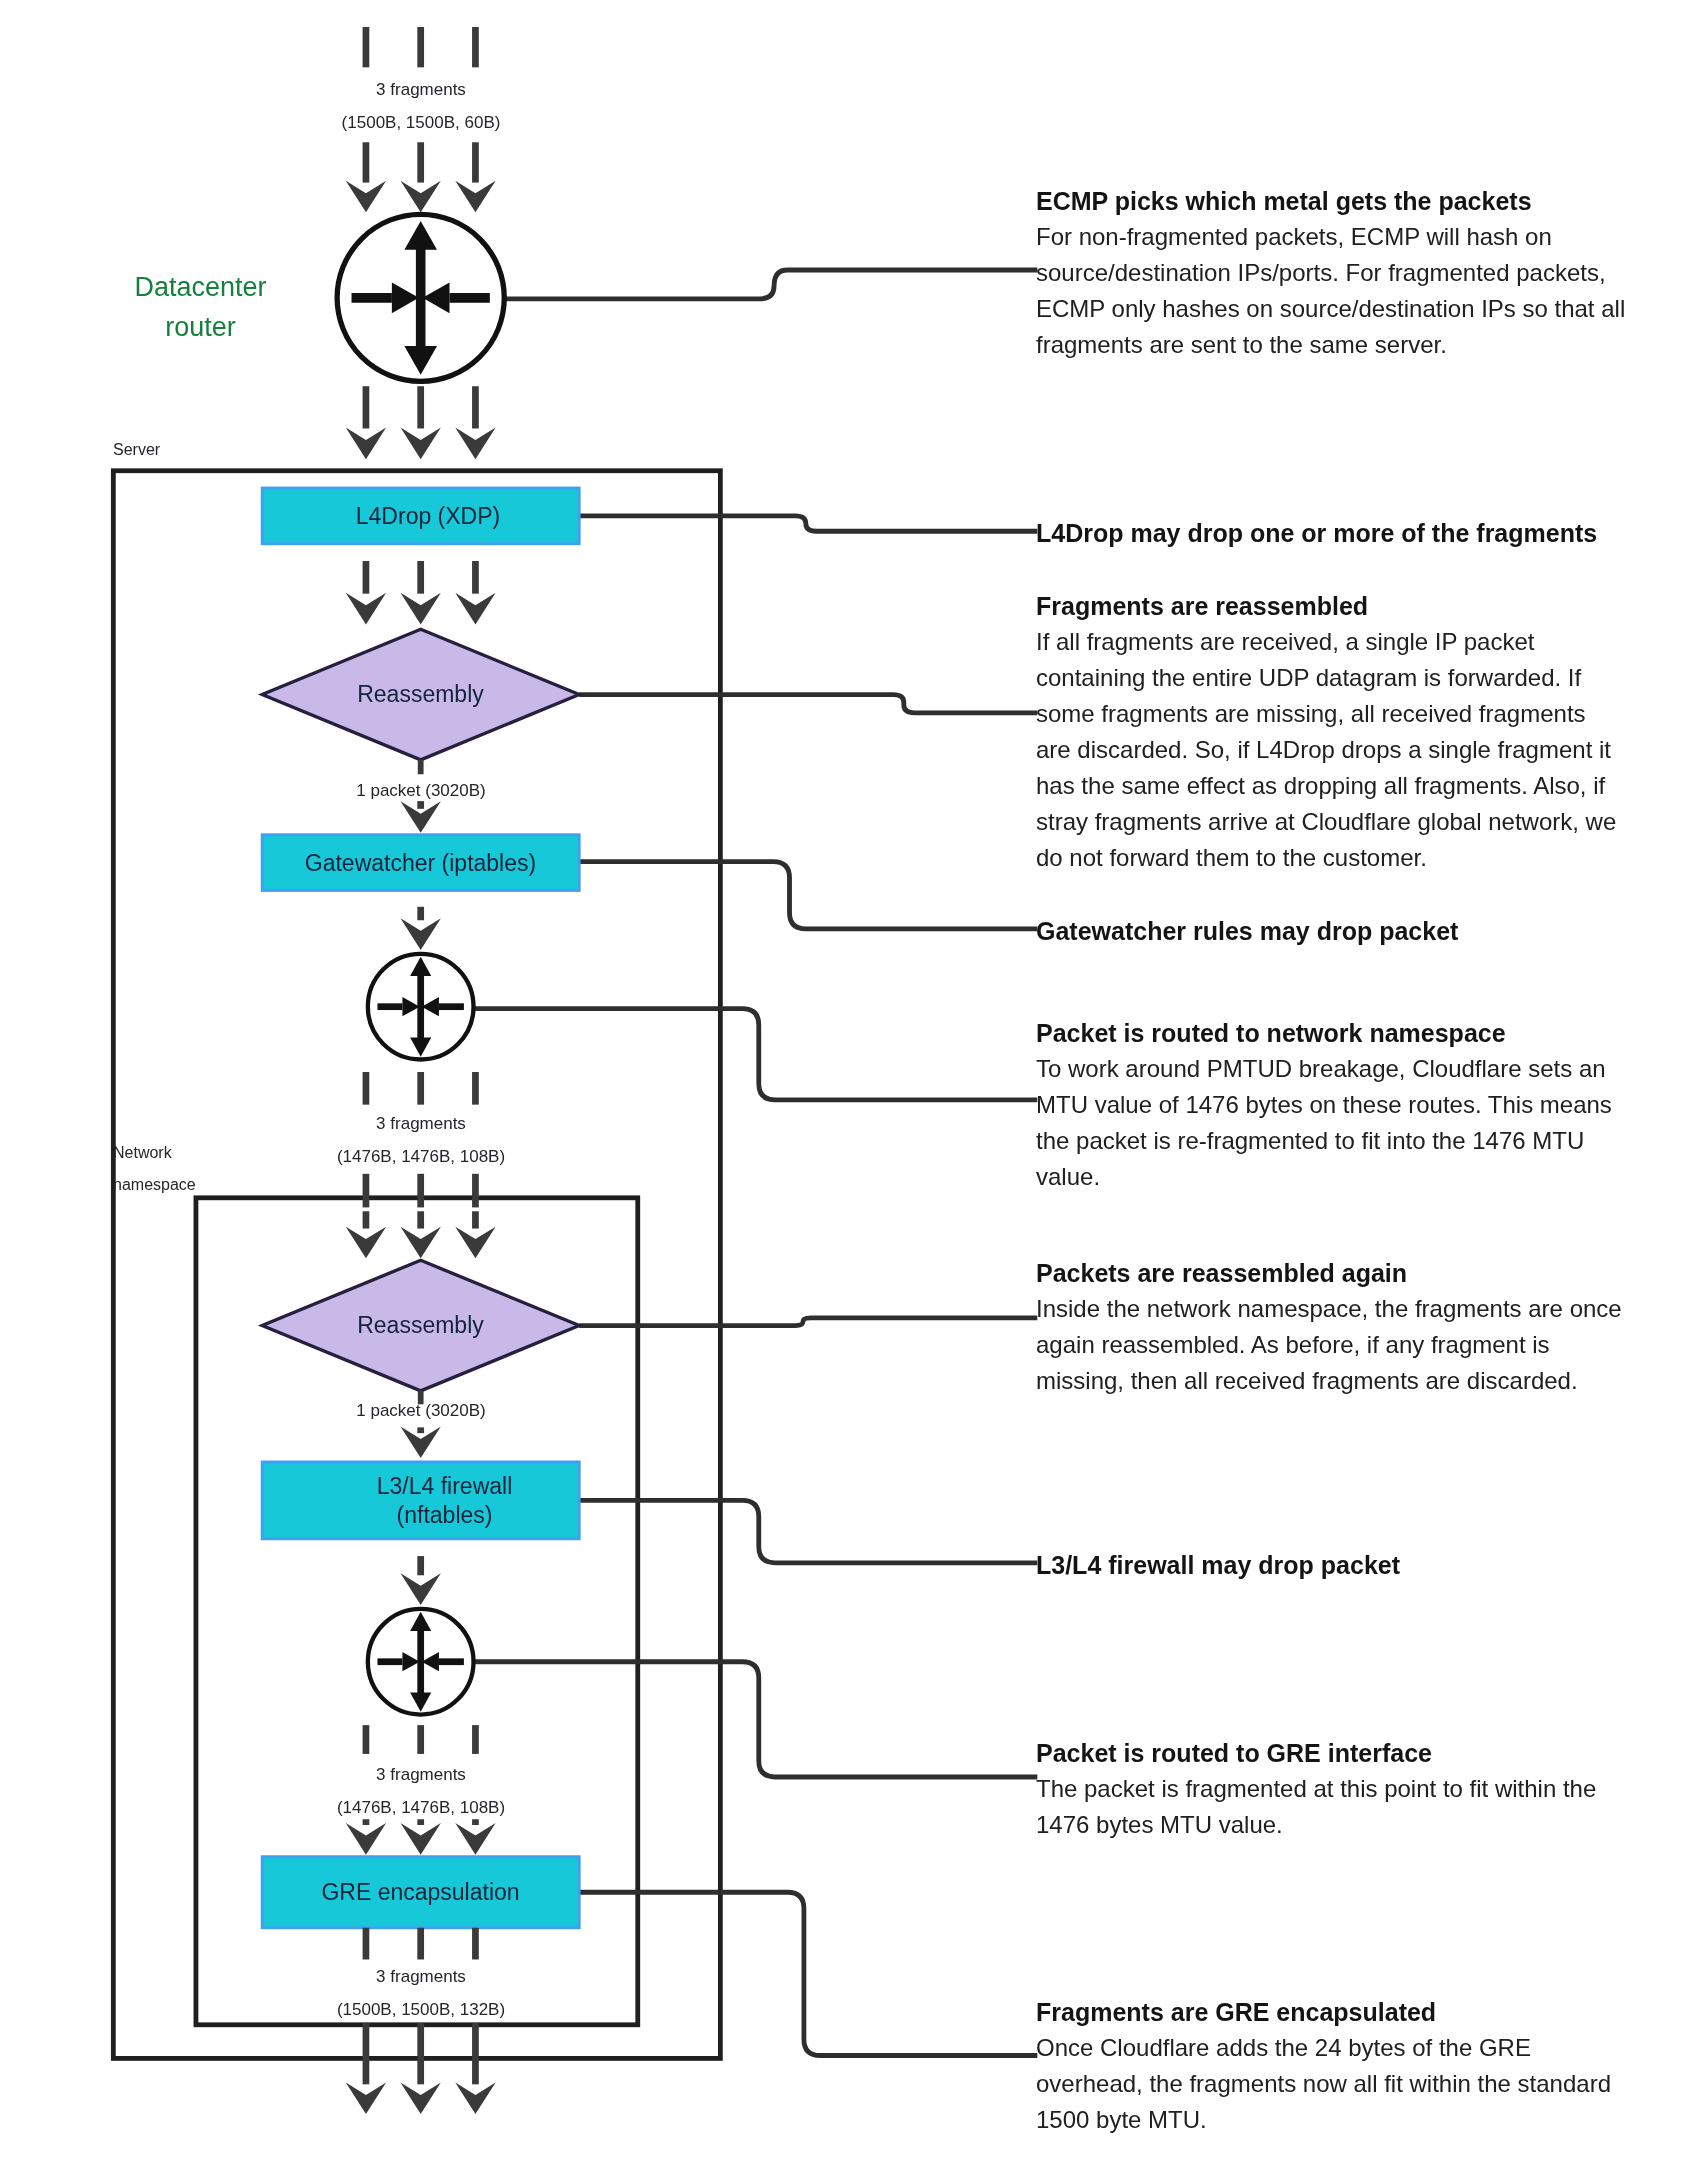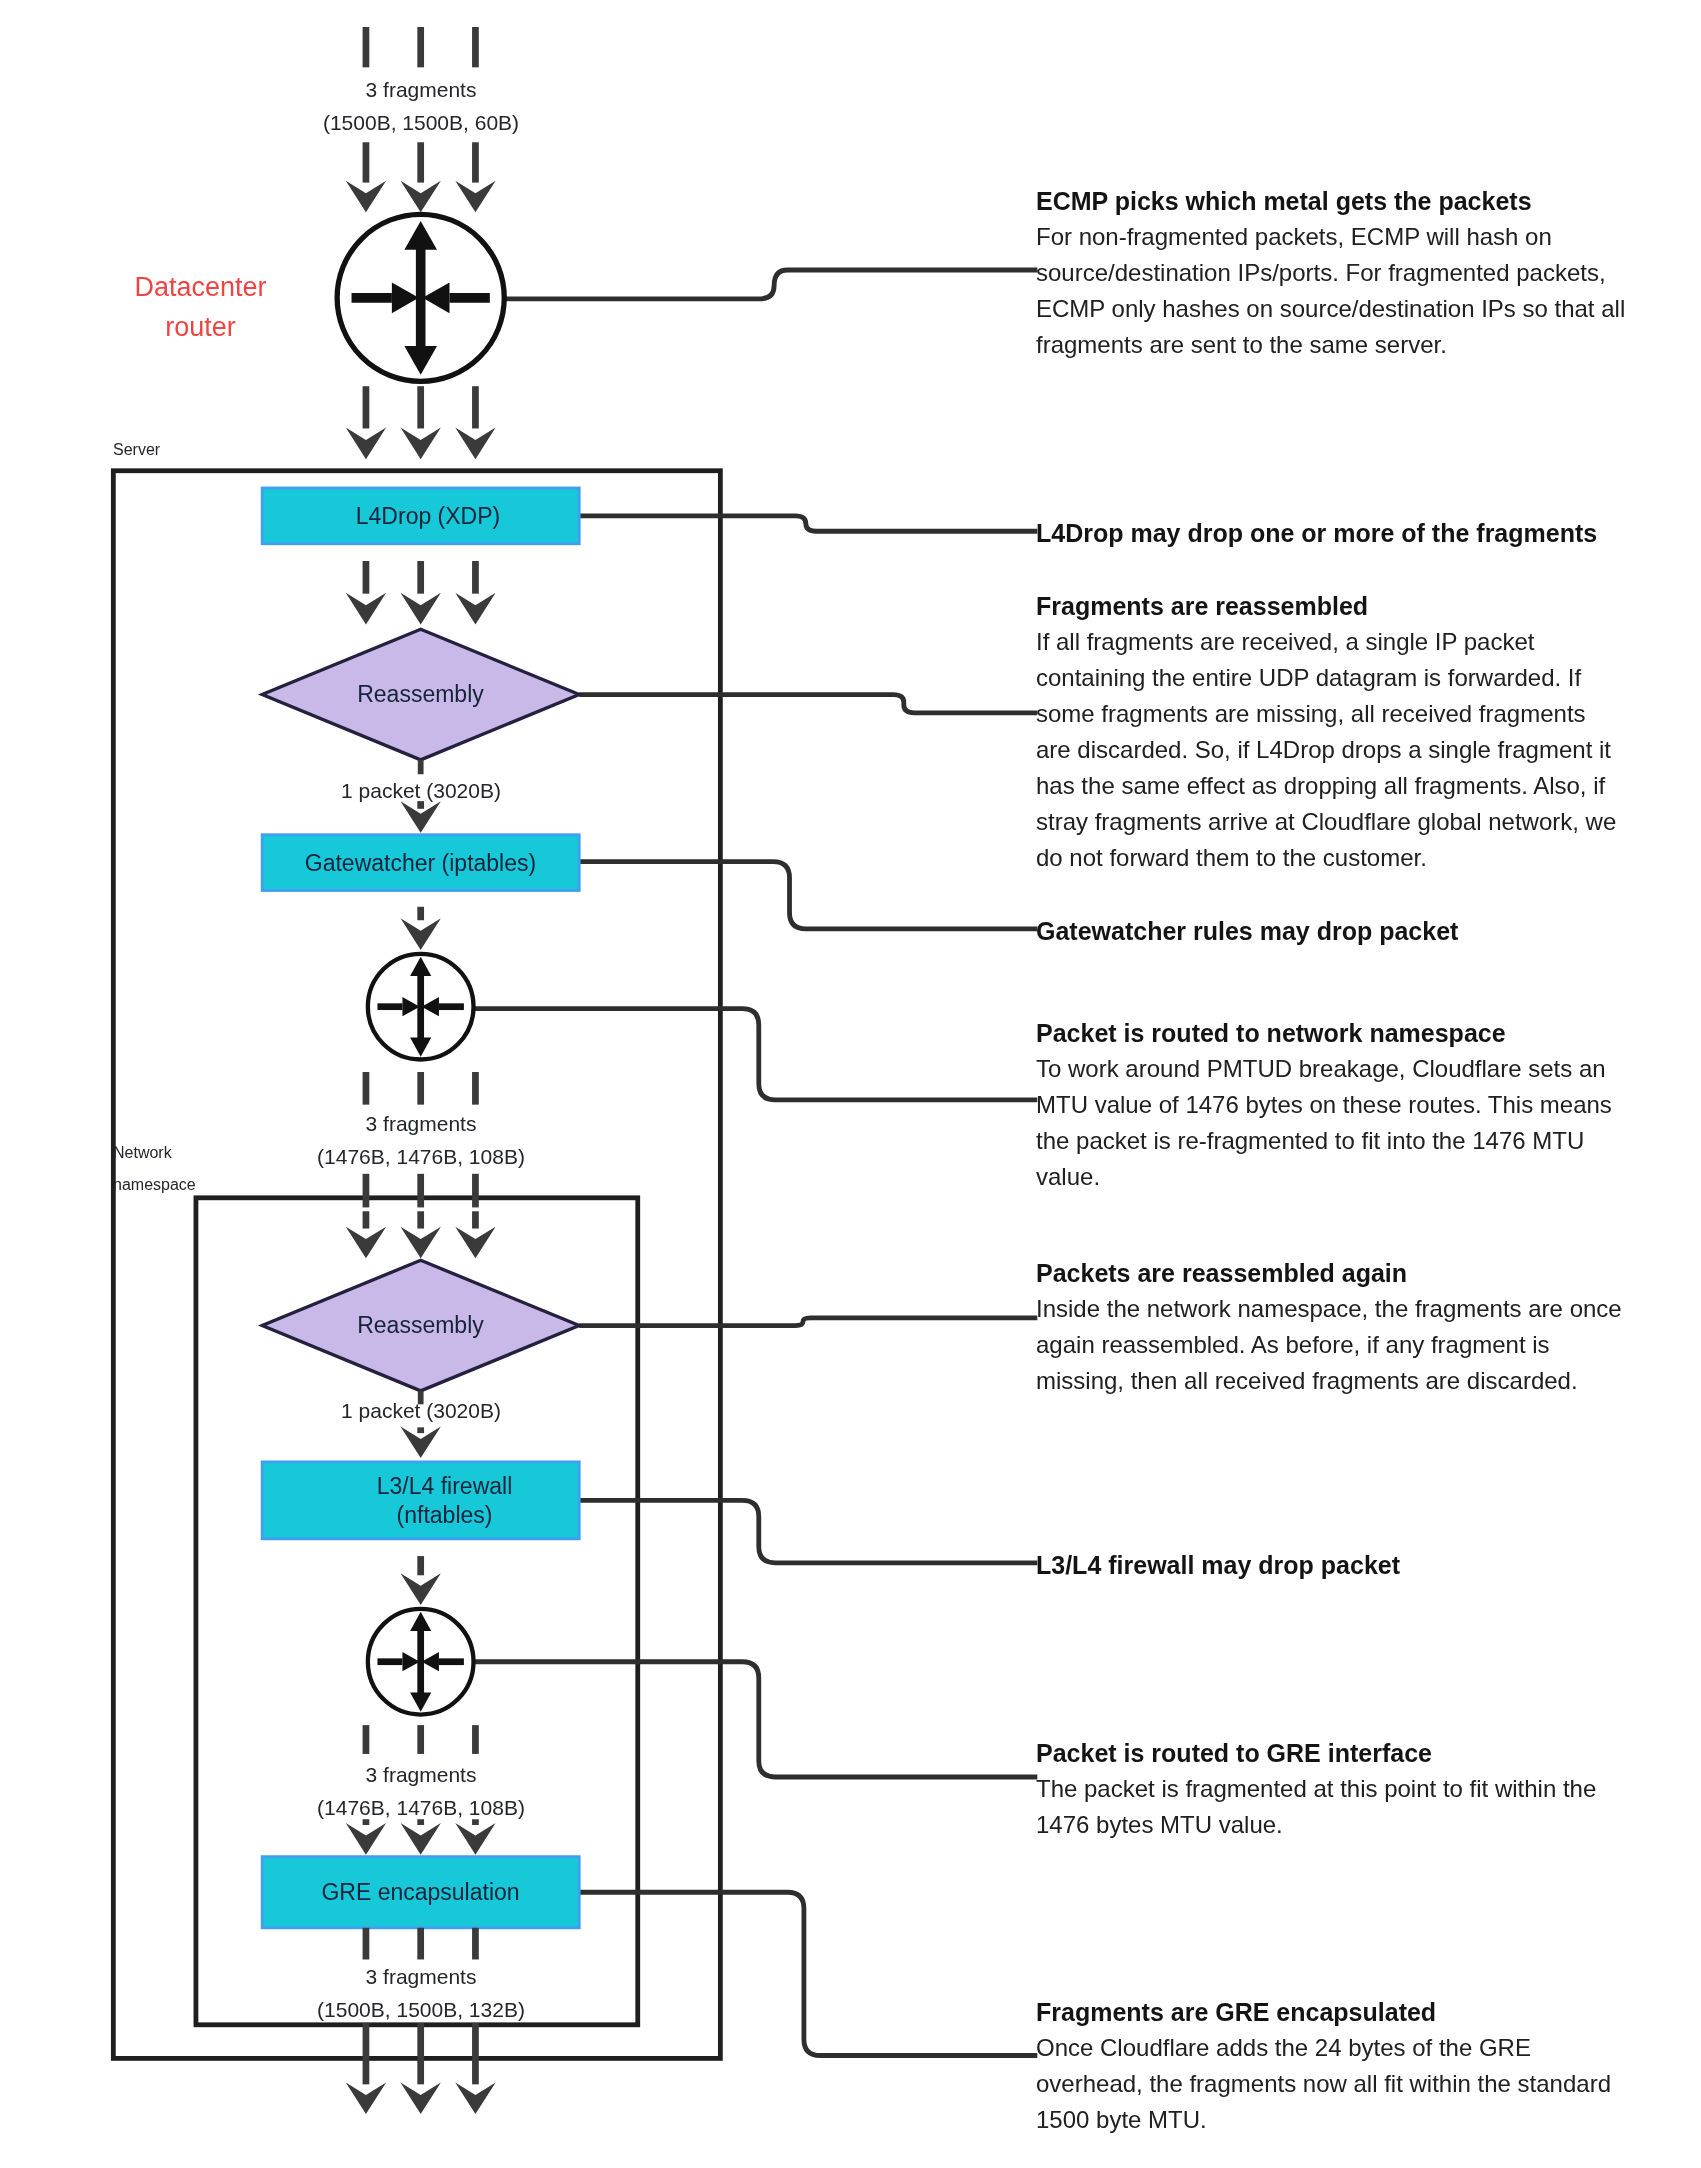--- a/index.html
+++ b/index.html
@@ -3,25 +3,25 @@
 <meta charset="utf-8">
 <style>
   html,body{margin:0;padding:0;background:#ffffff;}
   .canvas{
     position:relative;width:1701px;height:2168px;background:#ffffff;
     font-family:"Liberation Sans",sans-serif;color:#1f2430;overflow:hidden;
   }
   .canvas svg{position:absolute;left:0;top:0;}
   .lbl{position:absolute;white-space:pre-line;}
   .center{text-align:center;}
-  .flow-lbl{font-size:21px;line-height:33px;color:#24262b;}
+  .flow-lbl{font-size:17px;line-height:33px;color:#24262b;}
   .node-lbl{display:flex;align-items:center;justify-content:center;
     font-size:23px;line-height:29px;color:#16233a;text-align:center;}
   .container-lbl{font-size:16px;line-height:32px;color:#24262b;}
-  .big-lbl{font-size:27px;line-height:40px;color:#ef4444;}
+  .big-lbl{font-size:27px;line-height:40px;color:#15803d;}
   .ann{position:absolute;left:1036px;width:672px;}
   .ann-title{font-size:25px;line-height:36px;font-weight:bold;color:#141414;}
   .ann-body{font-size:24px;line-height:36px;color:#202020;white-space:pre-line;}
 </style>
 </head>
 <body>
 
 <div class="canvas">
 
   <svg width="1701" height="2168" viewBox="0 0 1771 2257">

